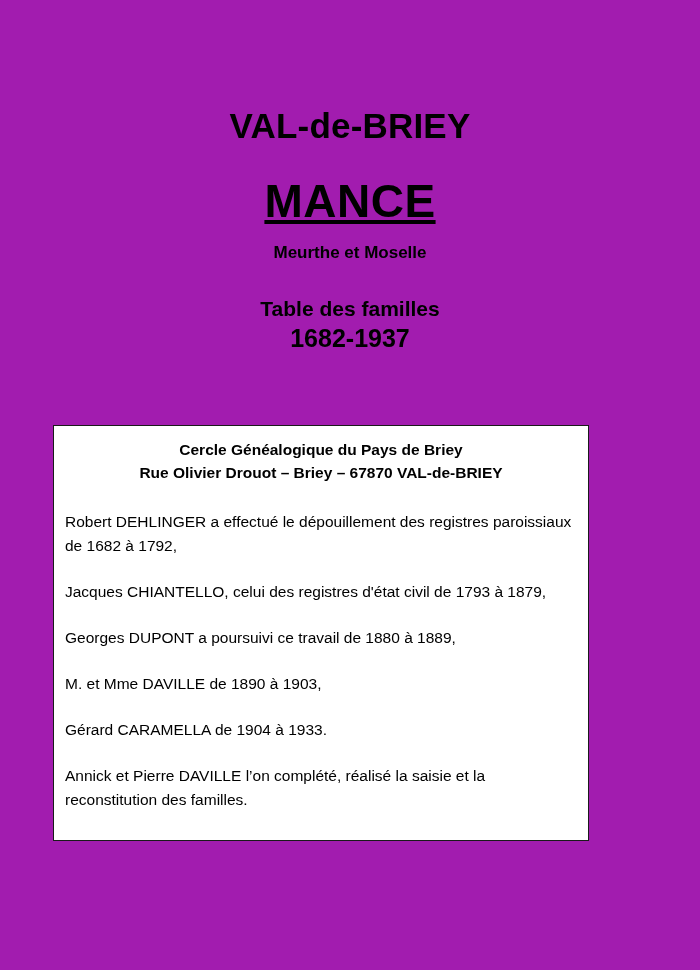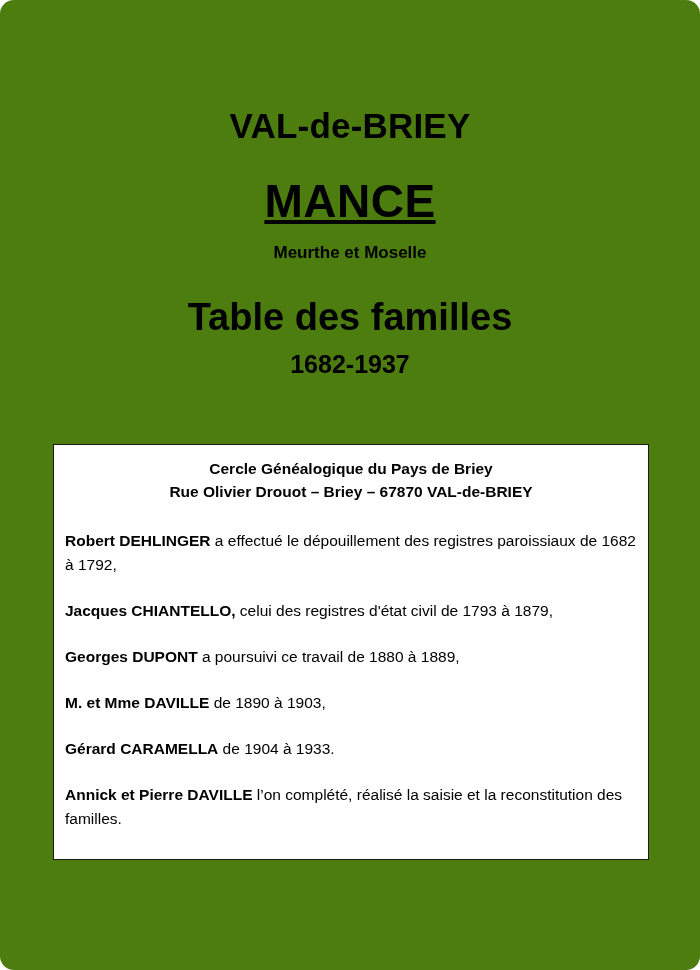--- a/index.html
+++ b/index.html
@@ -13,22 +13,21 @@
     font-family: "Liberation Sans", sans-serif;
     color: #000000;
     position: relative;
     overflow: hidden;
   }
 
   .page {
     width: 700px;
     height: 970px;
     position: relative;
-    background: #4d7c0f;
-    border-radius: 14px;
+    background: #a21caf;
   }
 
   
   .title-block {
     padding-top: 108px;
     text-align: center;
   }
   .title-main {
     font-size: 35px;
     font-weight: bold;
@@ -43,38 +42,38 @@
     letter-spacing: 0.5px;
     text-decoration: underline;
   }
   .title-region {
     font-size: 17px;
     font-weight: bold;
     line-height: 1.2;
     margin-top: 18px;
   }
   .title-doc {
-    font-size: 38px;
+    font-size: 21px;
     font-weight: bold;
     line-height: 1.1;
     margin-top: 34px;
   }
   .title-years {
     font-size: 25px;
     font-weight: bold;
     line-height: 1.15;
-    margin-top: 11px;
+    margin-top: 3px;
   }
 
   
   .credits-box {
     position: absolute;
     left: 53px;
-    top: 444px;
-    width: 596px;
+    top: 425px;
+    width: 536px;
     height: 416px;
     border: 1.6px solid #1a1a1a;
     box-sizing: border-box;
     background: #ffffff;
   }
   .box-header {
     text-align: center;
     font-size: 15.5px;
     font-weight: bold;
     line-height: 1.47;
@@ -92,21 +91,21 @@
   .credit-para {
     font-size: 15.5px;
     line-height: 24px;
     margin-bottom: 22px;
     text-align: left;
   }
   .credit-para:last-child {
     margin-bottom: 0;
   }
   .credit-name {
-    font-weight: bold;
+    font-weight: normal;
   }
   .credit-rest {
     font-weight: normal;
   }
 </style>
 </head>
 <body>
 
 <div class="page">
 

